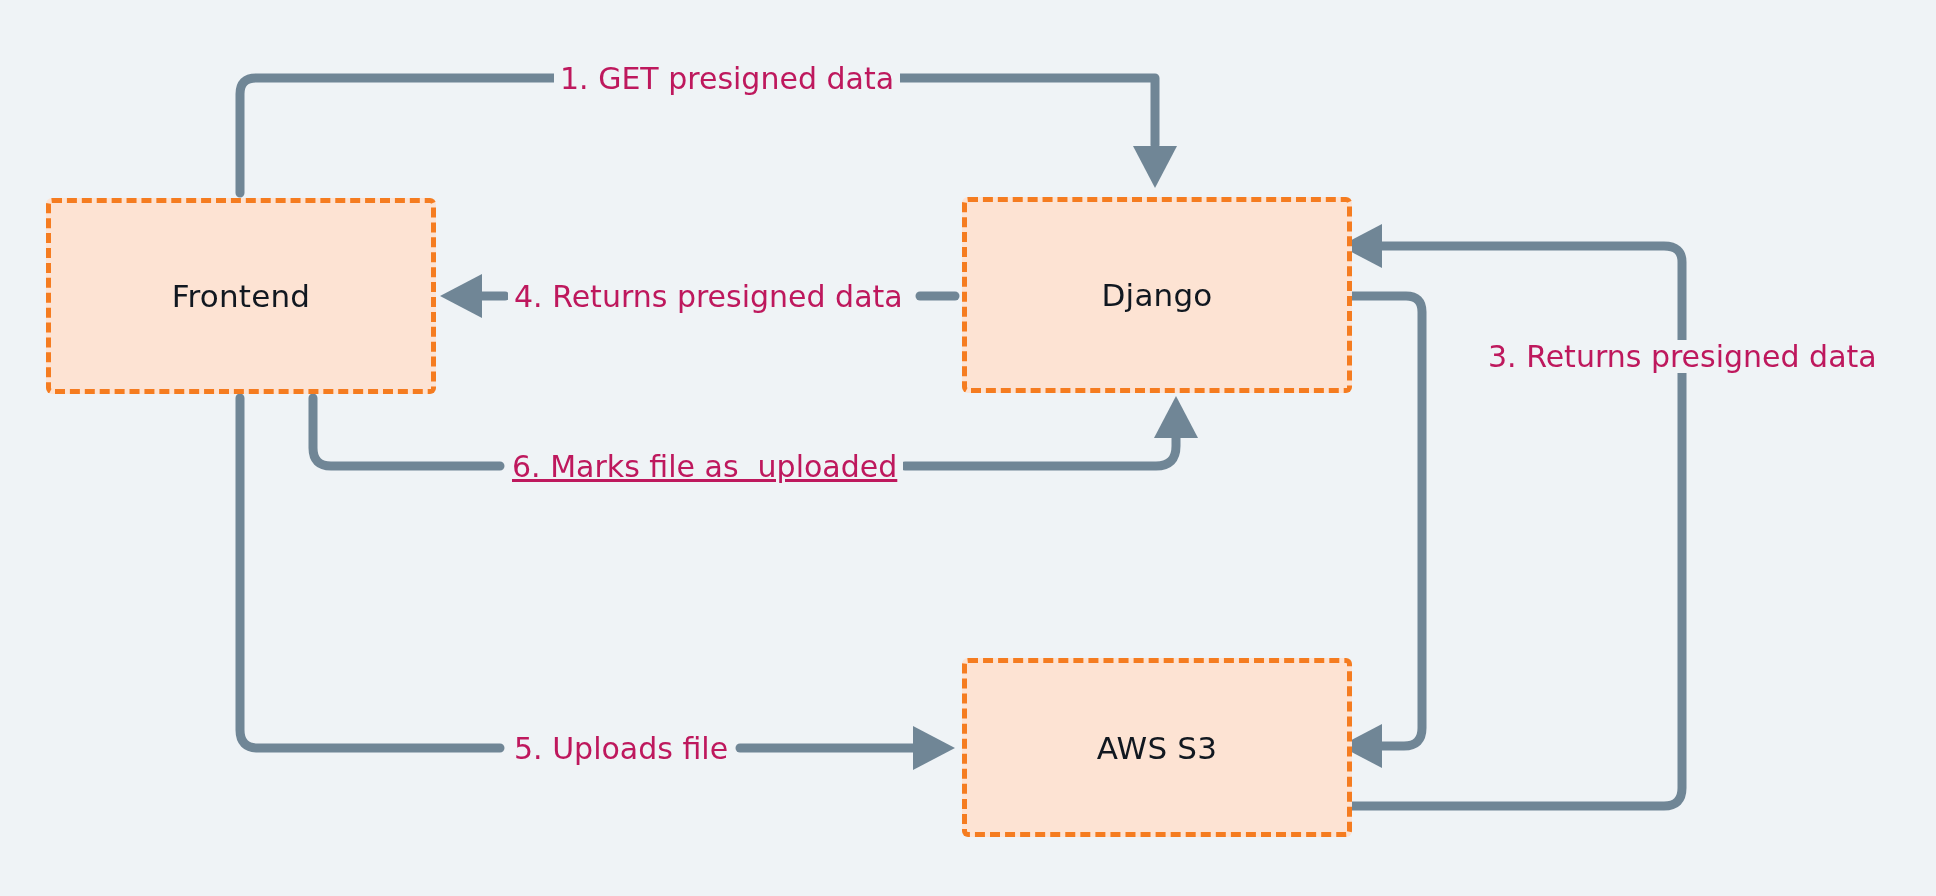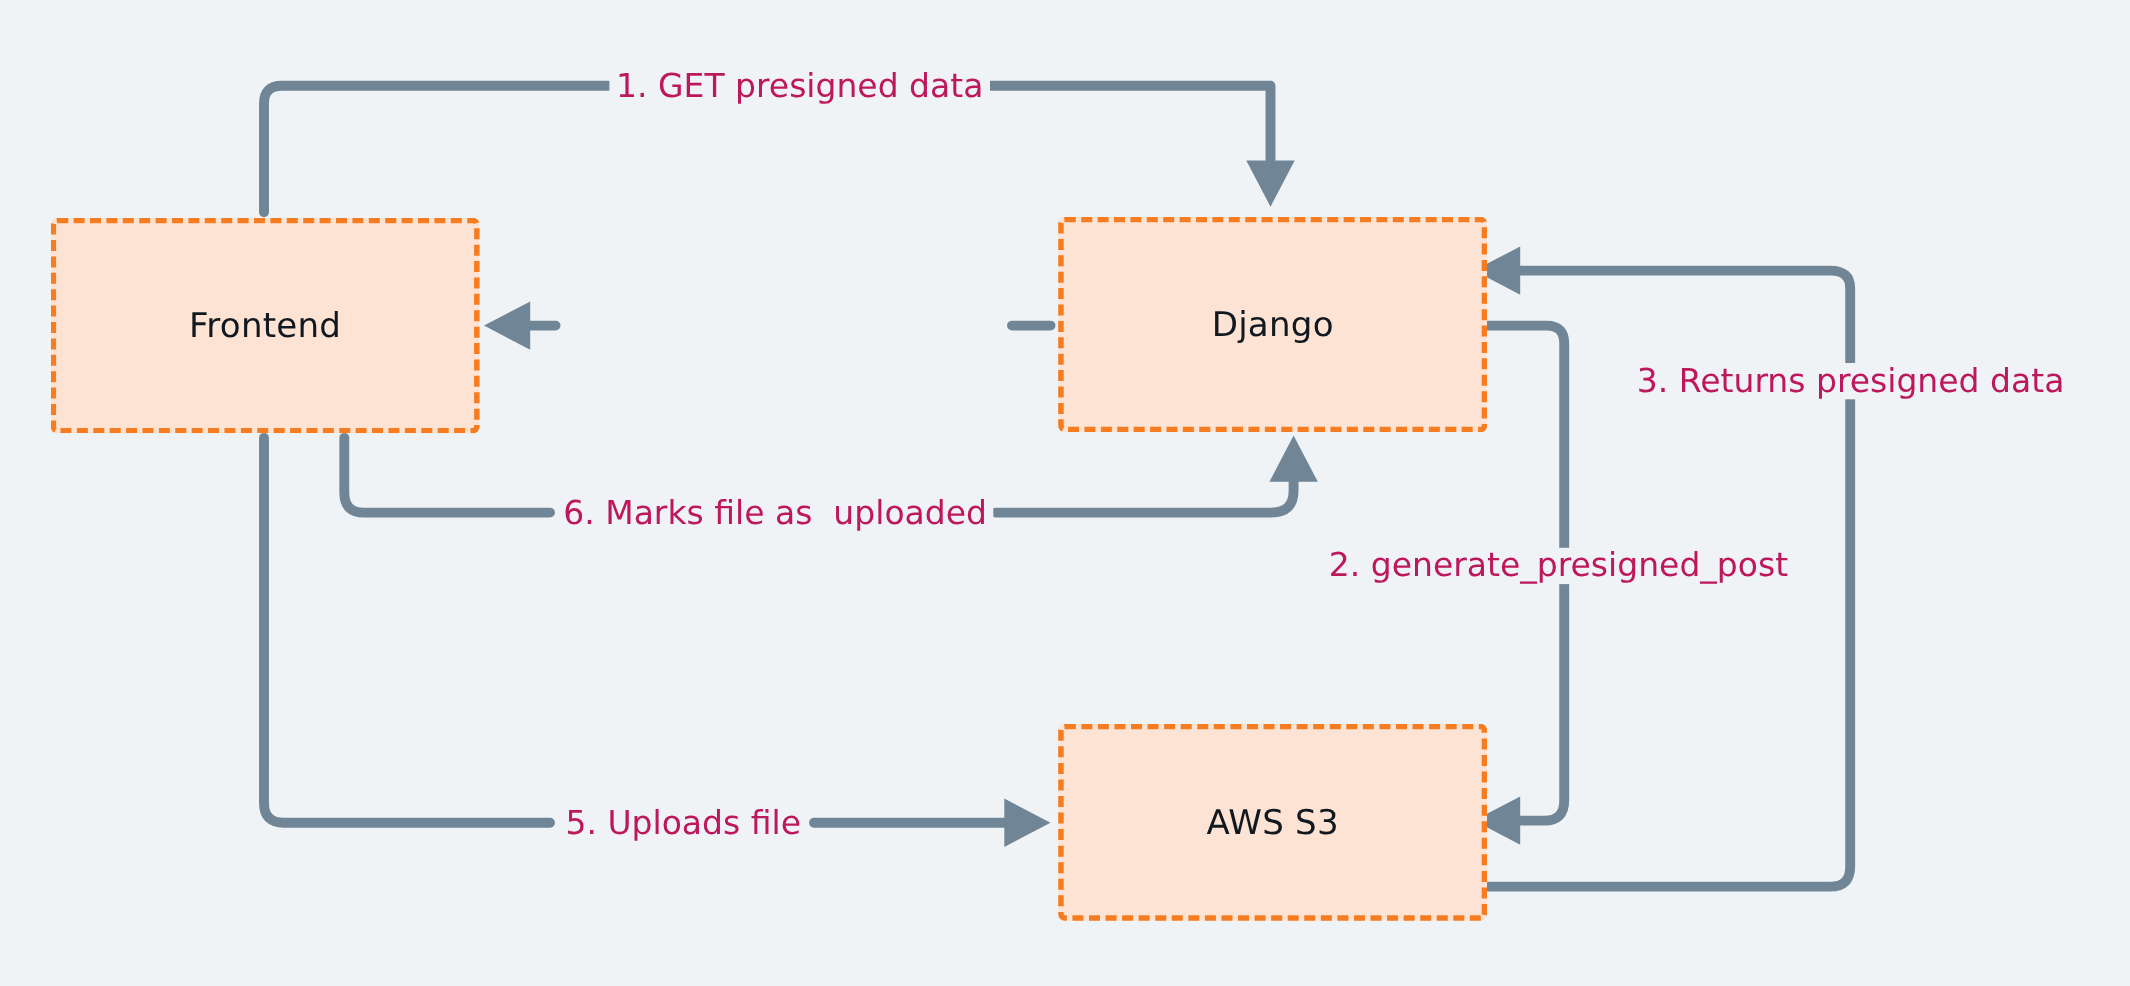--- a/index.html
+++ b/index.html
@@ -108,22 +108,22 @@
   <div class="node" style="left:962px; top:197px; width:390px; height:196px;">
     <span class="node-label">Django</span>
   </div>
 
   <div class="node" style="left:962px; top:658px; width:390px; height:179px;">
     <span class="node-label">AWS S3</span>
   </div>
 
   <div class="edge-label" style="left:554px; top:62px;">1. GET presigned data</div>
 
-  <div class="edge-label" style="left:1202px; top:498px;">2. generate_presigned_post</div>
 
-  <div class="edge-label" style="left:1482px; top:330px;">3. Returns presigned data</div>
+  <div class="edge-label" style="left:1482px; top:340px;">3. Returns presigned data</div>
 
+  <div class="edge-label" style="left:508px; top:280px;">4. Returns presigned data</div>
 
   <div class="edge-label" style="left:508px; top:732px;text-align:right;">5. Uploads file</div>
 
-  <div class="edge-label" style="left:506px; top:450px;">6. Marks file as  uploaded</div>
+  <div class="edge-label" style="left:506px; top:450px;text-decoration:underline;">6. Marks file as  uploaded</div>
 
 </div>
 
 </body></html>

